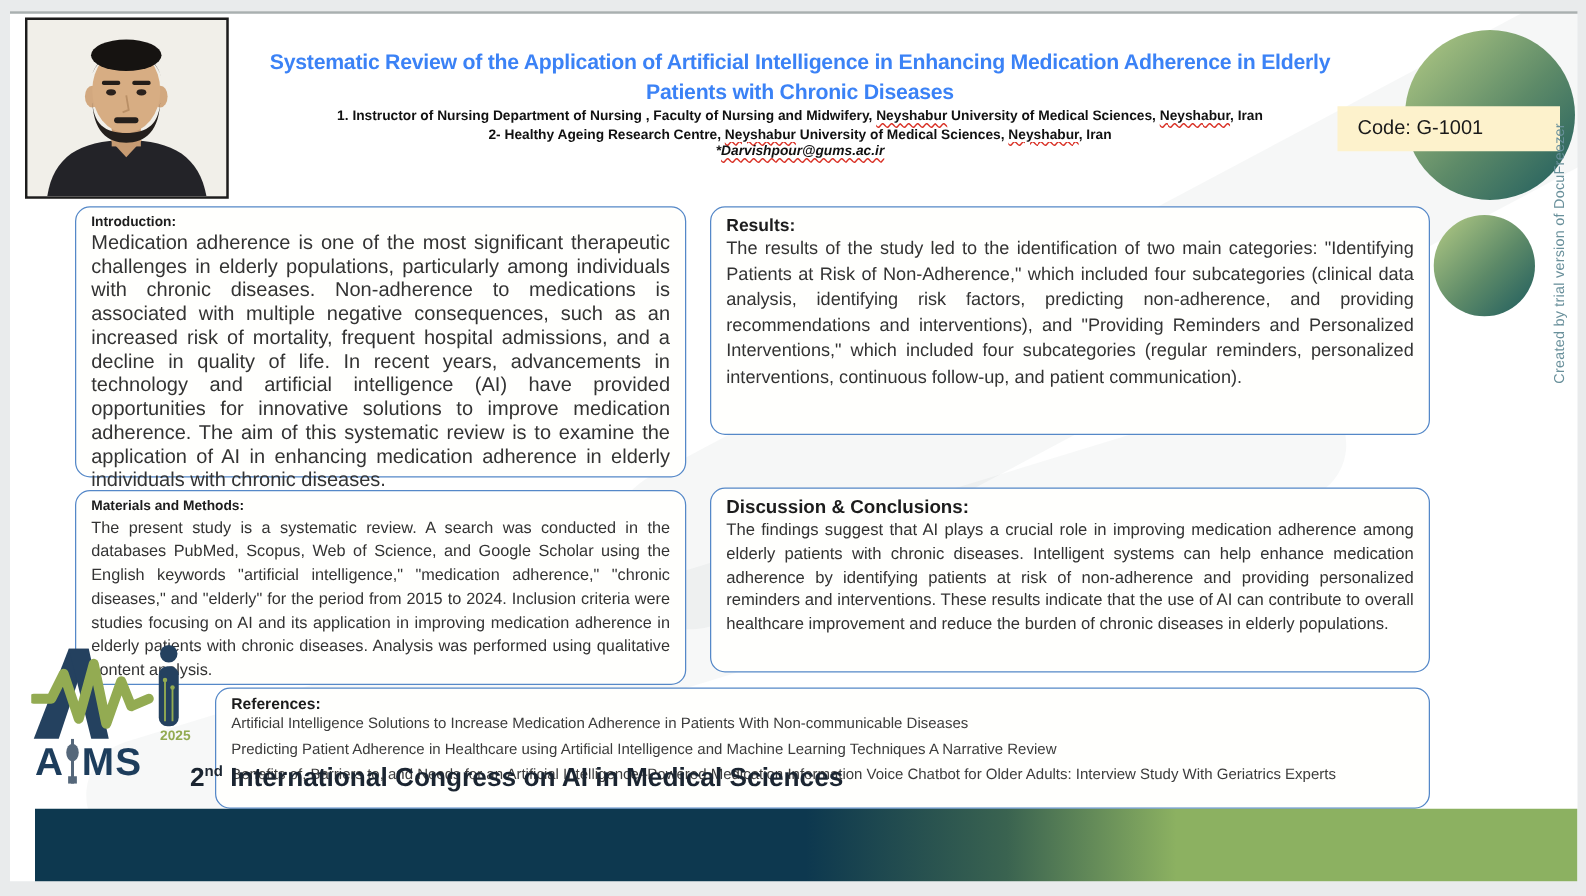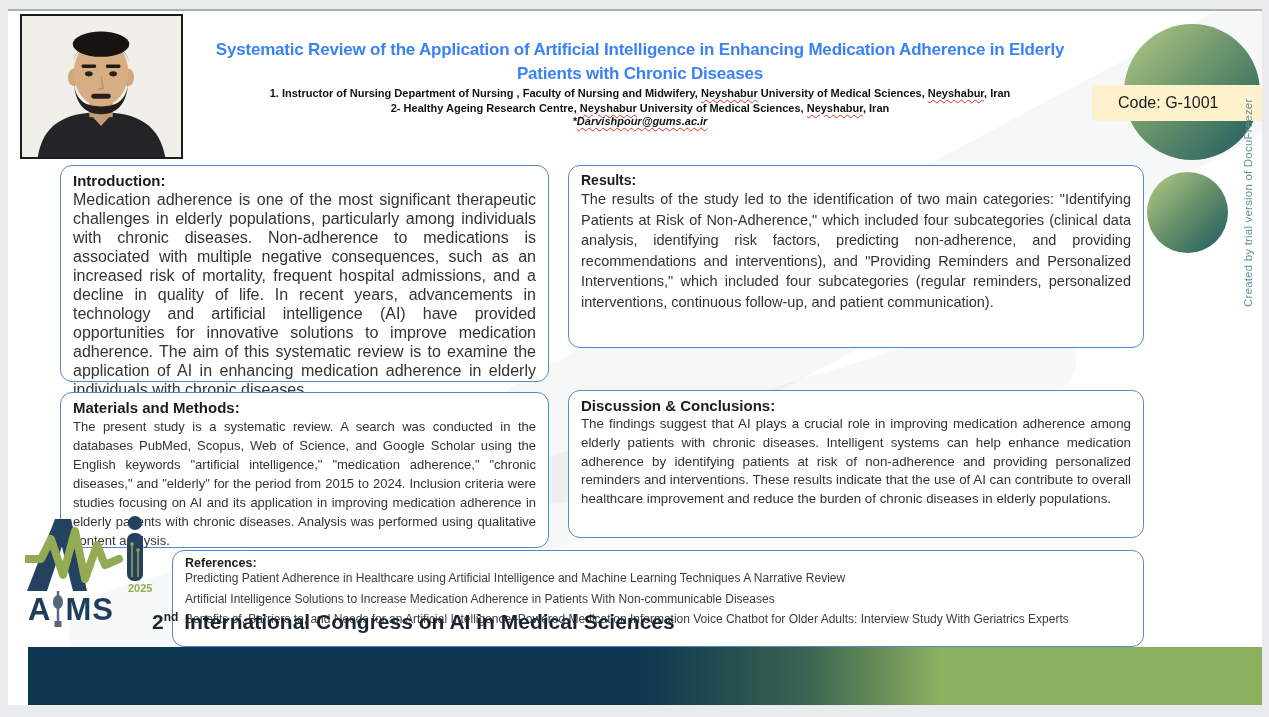--- a/index.html
+++ b/index.html
@@ -47,44 +47,43 @@
     text-decoration-style: wavy;
     text-decoration-color: #d93025;
     text-decoration-thickness: 1px;
     text-underline-offset: 2px;
     margin-top: 17px;
   }
 
   .code-badge {
     position: absolute; left: 1062px; top: 74px; width: 178px; height: 36px;
     background: #fdf2cc; color: #1a1a1a;
-    font-size: 16px; line-height: 36px; padding-left: 26px;
+    font-size: 16px; line-height: 36px; padding-left: 16px;
     z-index: 3;
-    margin-left: 22px;
   }
 
   .deco-circle { position: absolute; border-radius: 50%; z-index: 1;
     background: linear-gradient(135deg, #a9c381 8%, #5d8a68 55%, #1c5a5e 100%); }
   .deco-circle.big   { left: 1116px; top: 13px;  width: 136px; height: 136px; }
   .deco-circle.small { left: 1139px; top: 161px; width: 81px;  height: 81px; }
 
   .watermark {
     position: absolute; left: 1234px; top: 46px; height: 250px; width: 18px;
     writing-mode: vertical-rl; transform: rotate(180deg);
     font-size: 11.5px; color: #69909b; letter-spacing: 0.2px;
     z-index: 4; white-space: nowrap;
   }
 
   
   .sec-box {
     position: absolute; background: #fffffd;
     border: 1.6px solid #5588c8; border-radius: 12px;
     padding: 6px 12px 0 12px; z-index: 1; color: #333;
   }
-  .sec-box h2 { font-size: 15px; font-weight: bold; color: #1c1c1c; margin-bottom: 1px; }
+  .sec-box h2 { font-size: 11px; font-weight: bold; color: #1c1c1c; margin-bottom: 1px; }
   .sec-body { text-align: justify; }
 
   .box-intro   { left: 52px;  top: 154px; width: 489px; height: 217px; }
   .box-intro .sec-body   { font-size: 16px; line-height: 19px; }
   .box-methods { left: 52px;  top: 381px; width: 489px; height: 156px; }
   .box-methods .sec-body { font-size: 13px;   line-height: 19px; }
   .box-results { left: 560px; top: 154px; width: 576px; height: 183px; }
   .box-results h2 { font-size: 14px; }
   .box-results .sec-body { font-size: 14.5px; line-height: 20.5px; }
   .box-discussion { left: 560px; top: 379px; width: 576px; height: 148px; }
@@ -173,22 +172,22 @@
     <div class="sec-body">The results of the study led to the identification of two main categories: "Identifying Patients at Risk of Non-Adherence," which included four subcategories (clinical data analysis, identifying risk factors, predicting non-adherence, and providing recommendations and interventions), and "Providing Reminders and Personalized Interventions," which included four subcategories (regular reminders, personalized interventions, continuous follow-up, and patient communication).</div>
   </div>
 
   <div class="sec-box box-discussion">
     <h2>Discussion &amp; Conclusions:</h2>
     <div class="sec-body">The findings suggest that AI plays a crucial role in improving medication adherence among elderly patients with chronic diseases. Intelligent systems can help enhance medication adherence by identifying patients at risk of non-adherence and providing personalized reminders and interventions. These results indicate that the use of AI can contribute to overall healthcare improvement and reduce the burden of chronic diseases in elderly populations.</div>
   </div>
 
   <div class="sec-box box-references">
     <h2>References:</h2>
+    <div class="ref-item">Artificial Intelligence Solutions to Increase Medication Adherence in Patients With Non-communicable Diseases</div>
     <div class="ref-item">Predicting Patient Adherence in Healthcare using Artificial Intelligence and Machine Learning Techniques A Narrative Review</div>
-    <div class="ref-item">Artificial Intelligence Solutions to Increase Medication Adherence in Patients With Non-communicable Diseases</div>
     <div class="ref-item">Benefits of, Barriers to, and Needs for an Artificial Intelligence–Powered Medication Information Voice Chatbot for Older Adults: Interview Study With Geriatrics Experts</div>
   </div>
 
   <div class="logo">
     <svg width="134" height="78" viewBox="0 0 134 78">
       <polygon points="2,76 30,4 46,4 22,76" fill="#24415f"></polygon>
       <polygon points="30,4 46,4 62,76 48,76" fill="#24415f"></polygon>
       <polyline points="2,44 16,44 26,24 38,60 50,16 60,64 72,30 80,50 94,44" fill="none" stroke="#93ab52" stroke-width="8" stroke-linejoin="round" stroke-linecap="round"></polyline>
       <circle cx="110" cy="8" r="7" fill="#24415f"></circle>
       <rect x="102" y="18" width="16" height="48" rx="7" fill="#24415f"></rect>

